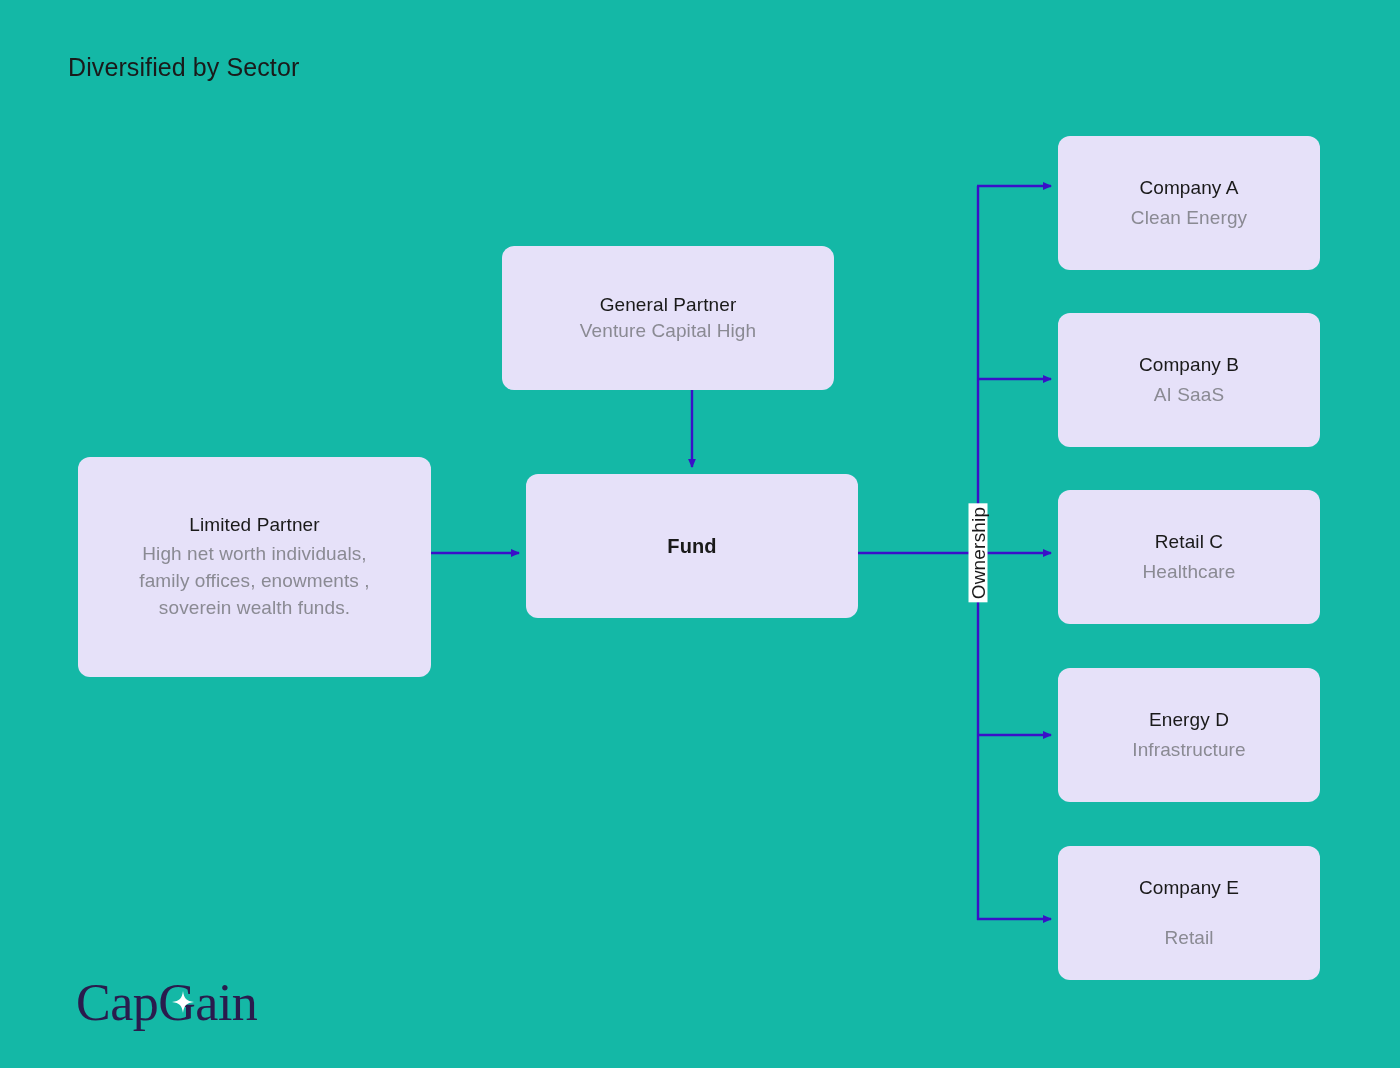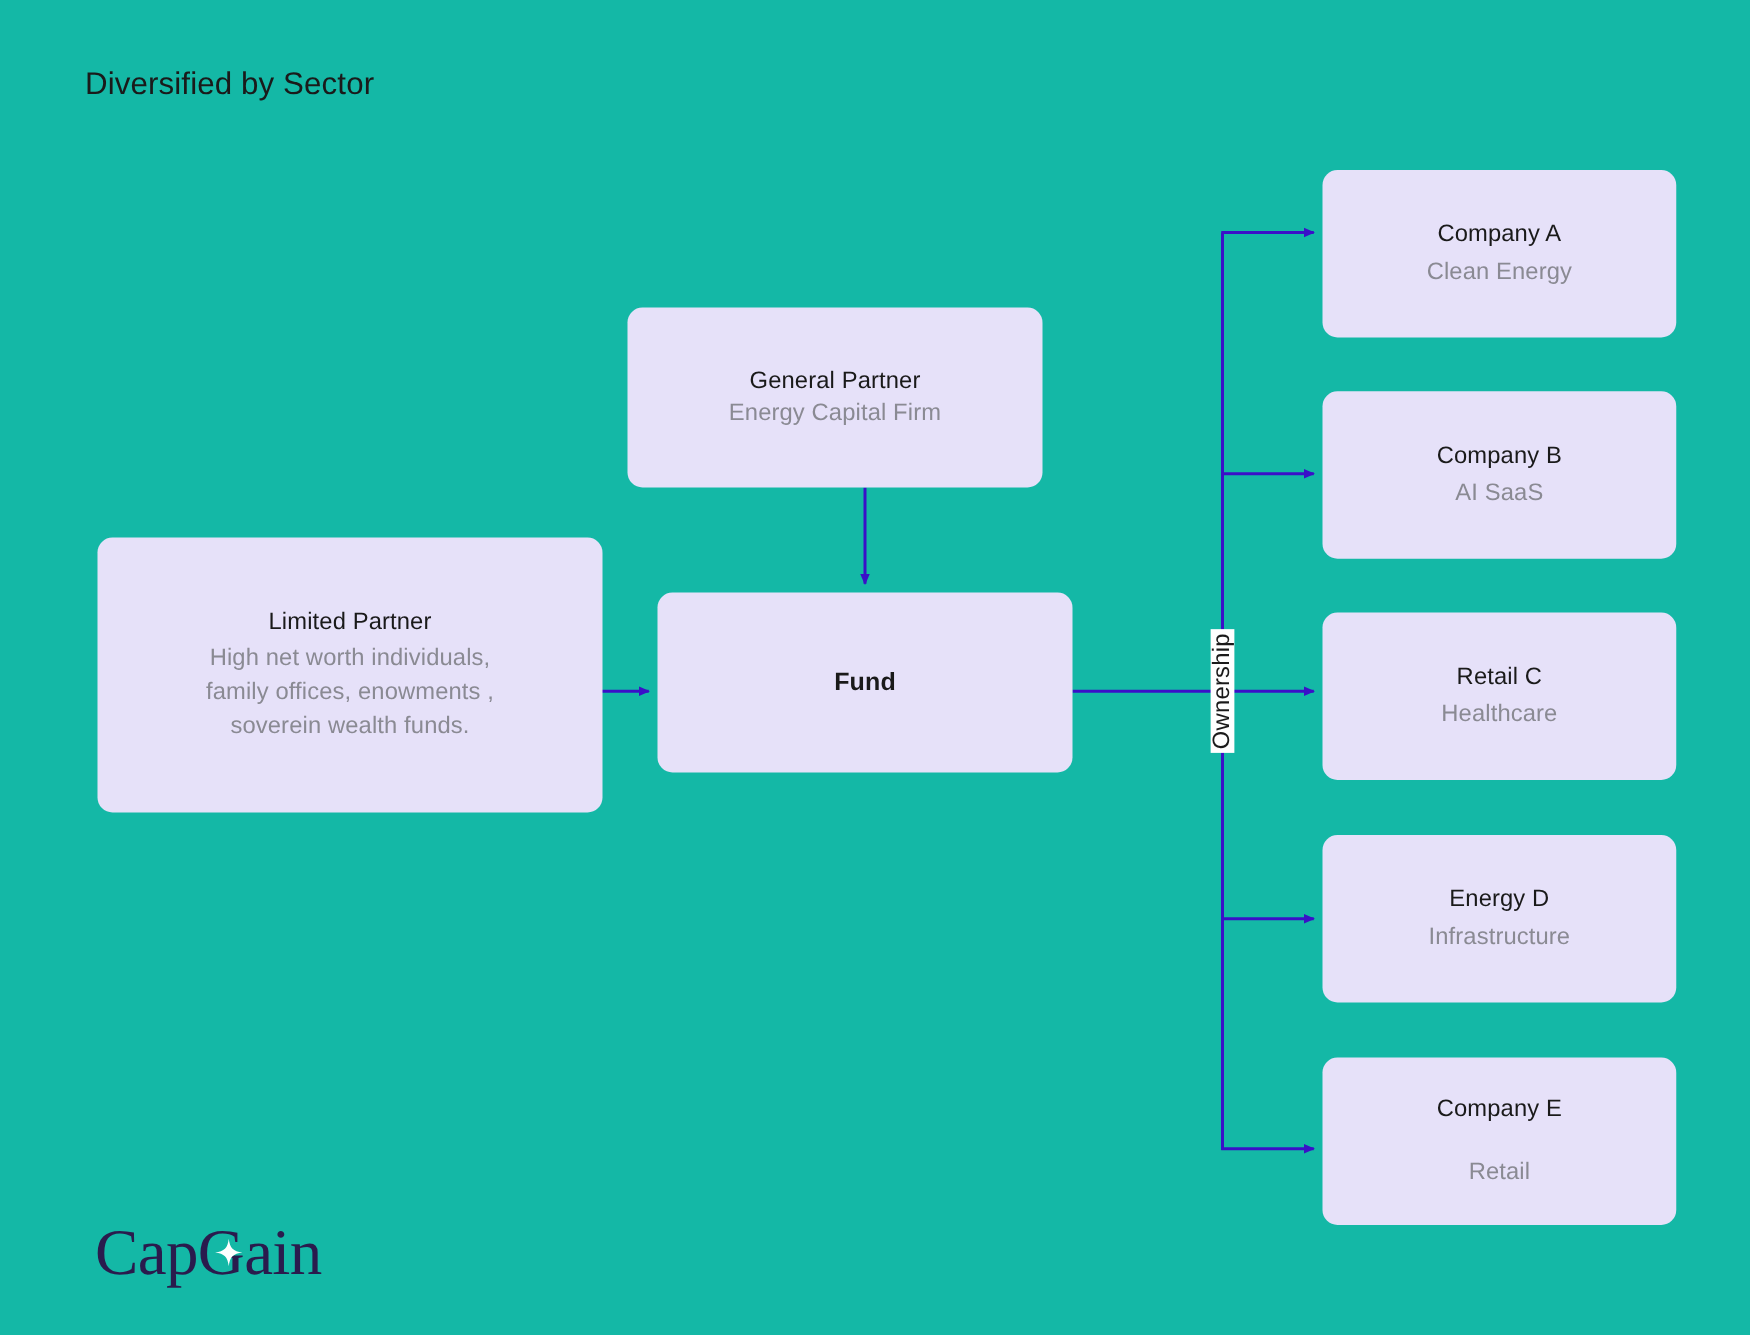--- a/index.html
+++ b/index.html
@@ -72,35 +72,35 @@
     line-height: 1.42;
     max-width: 250px;
   }
   .node-title.solo {
     font-weight: 700;
     font-size: 20px;
   }
 
   
   #node-limited-partner {
-    left: 78px; top: 430px; width: 404px; height: 220px;
+    left: 78px; top: 457px; width: 353px; height: 220px;
   }
   #node-limited-partner .node-title { margin-bottom: 4px; }
 
   #node-general-partner {
     left: 502px; top: 246px; width: 332px; height: 144px;
   }
 
   #node-fund {
     left: 526px; top: 474px; width: 332px; height: 144px;
   }
 
   .company-node {
     left: 1058px;
-    width: 283px;
+    width: 262px;
     height: 134px;
   }
   #node-company-a { top: 136px; }
   #node-company-b { top: 313px; }
   #node-company-c { top: 490px; }
   #node-company-d { top: 668px; }
   #node-company-e { top: 846px; gap: 20px; }
   .company-node .node-title { margin-bottom: 5px; }
 
   
@@ -200,21 +200,21 @@
 
   <div id="ownership-label">Ownership</div>
 
   <div class="node" id="node-limited-partner">
     <div class="node-title">Limited Partner</div>
     <div class="node-sub multiline">High net worth individuals, family offices, enowments , soverein wealth funds.</div>
   </div>
 
   <div class="node" id="node-general-partner">
     <div class="node-title">General Partner</div>
-    <div class="node-sub">Energy Capital Firm</div>
+    <div class="node-sub">Venture Capital High</div>
   </div>
 
   <div class="node" id="node-fund">
     <div class="node-title solo">Fund</div>
   </div>
 
   <div class="node company-node" id="node-company-a">
     <div class="node-title">Company A</div>
     <div class="node-sub">Clean Energy</div>
   </div>

